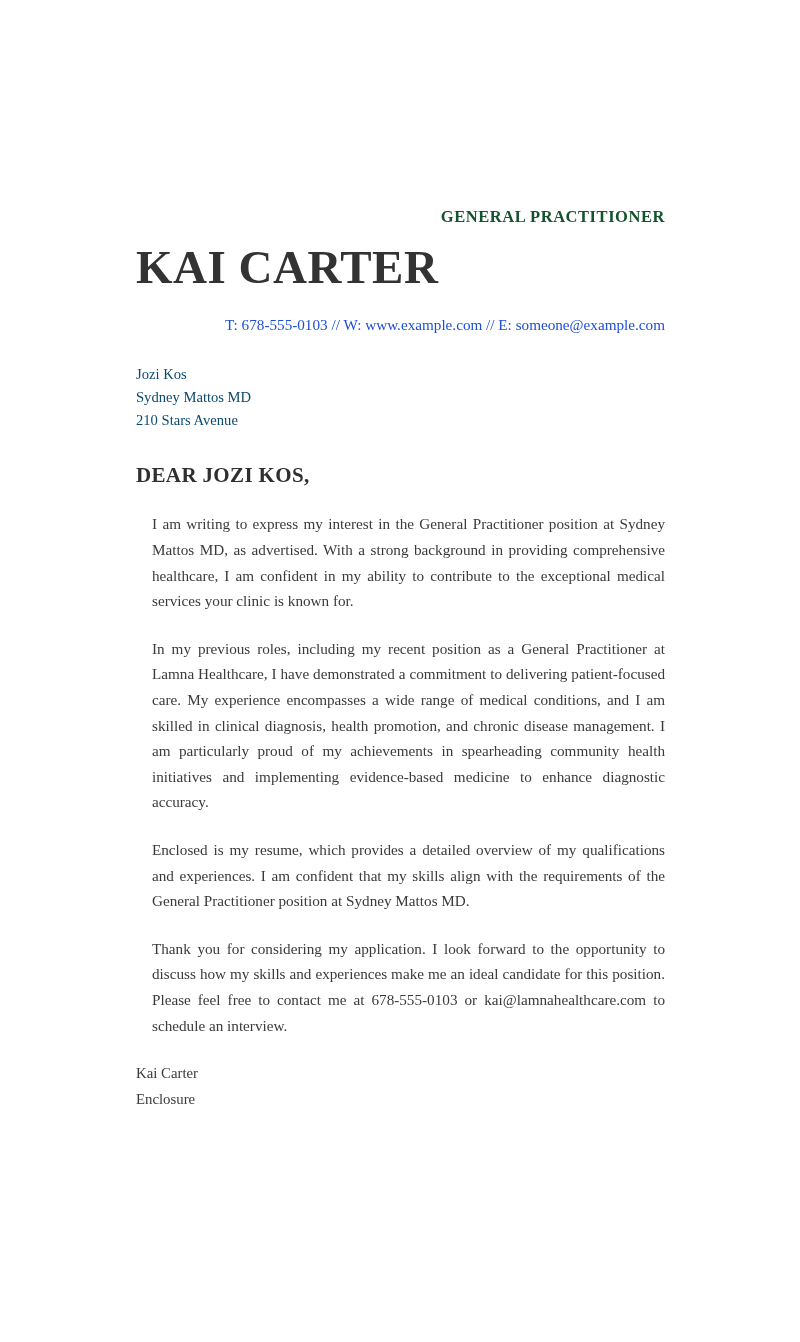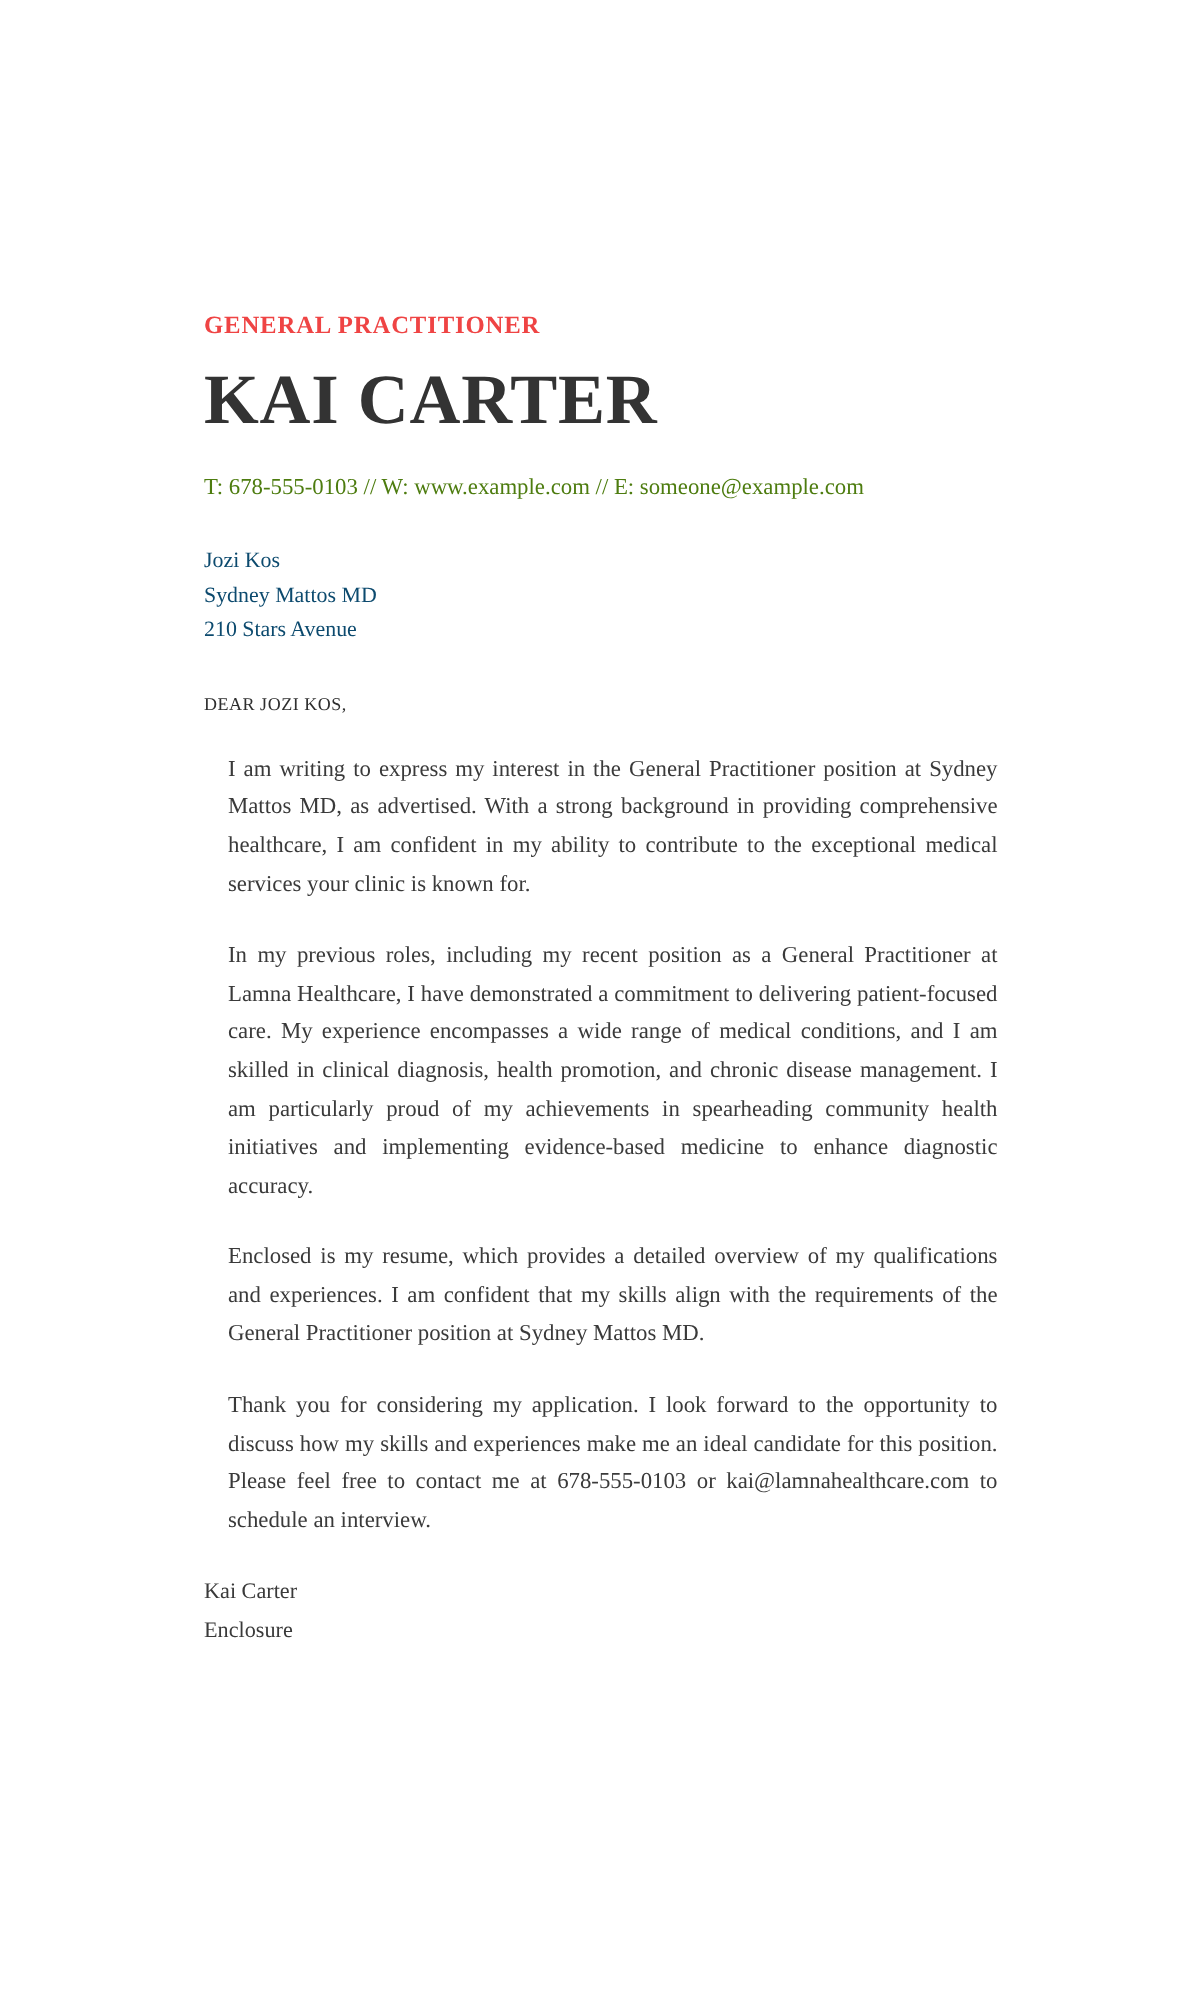--- a/index.html
+++ b/index.html
@@ -24,56 +24,58 @@
   }
 
   .letter {
     width: 529px;
   }
 
   
   .job-title {
     font-size: 16.5px;
     font-weight: bold;
-    color: #ef4444;
+    color: #14532d;
     letter-spacing: 0.55px;
     line-height: 1.2;
     margin: 0 0 16px 0;
+    text-align: right;
   }
 
   .candidate-name {
     font-size: 47px;
     font-weight: bold;
     color: #333333;
     letter-spacing: 0.5px;
     line-height: 1.05;
     margin: 0 0 22px 0;
   }
 
   .contact-line {
     font-size: 15.2px;
-    color: #4d7c0f;
+    color: #1d4ed8;
     line-height: 1.45;
     margin: 0 0 27px 0;
+    text-align: right;
   }
 
   
   .recipient {
     margin: 0 0 30px 0;
   }
   .recipient-line {
     font-size: 14.6px;
     color: #0c4a6e;
     line-height: 23px;
   }
 
   
   .salutation {
-    font-size: 12px;
-    font-weight: normal;
+    font-size: 21px;
+    font-weight: bold;
     color: #2f2f2f;
     letter-spacing: 0.35px;
     line-height: 1.3;
     margin: 0 0 22px 0;
   }
 
   
   .body-paragraph {
     font-size: 15.2px;
     color: #3a3a3a;

